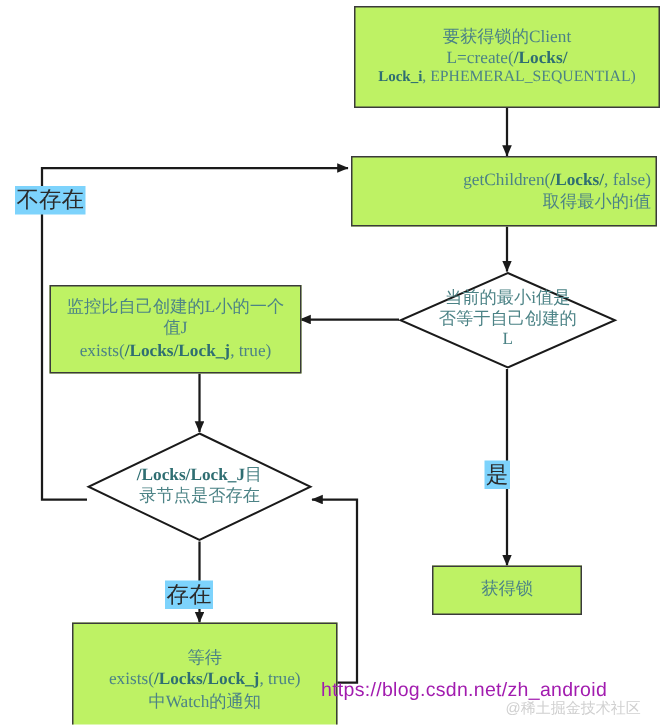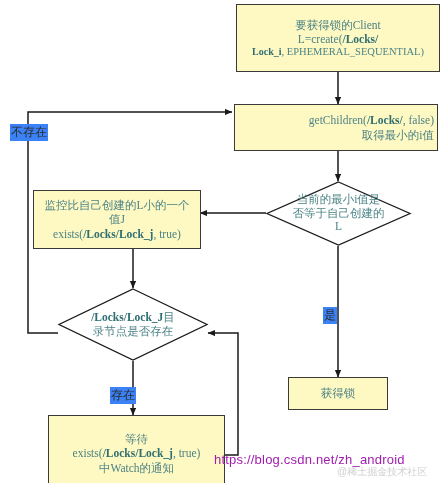--- a/index.html
+++ b/index.html
@@ -8,21 +8,21 @@
     font-family:"Liberation Serif", serif;
     background:#ffffff;
   }
   #canvas{position:absolute;inset:0;width:442px;height:483px;}
   svg.edges{position:absolute;left:0;top:0;width:442px;height:483px;pointer-events:none;}
 
   .node{position:absolute;box-sizing:border-box;}
 
   .procbox{
     border:1.4px solid #3a3a3a;
-    background:#fef9c3;
+    background:#bef264;
     color:#4c8386;
     display:flex;align-items:center;justify-content:center;
     text-align:center;
     line-height:1.22;
     font-size:11.5px;
   }
   .procbox .inner{padding:1px 3px;width:100%;}
 
   .diamond-wrap{position:absolute;}
   .diamond-wrap svg{position:absolute;left:0;top:0;overflow:visible;}
@@ -30,23 +30,23 @@
     position:absolute;inset:0;
     display:flex;align-items:center;justify-content:center;
     text-align:center;color:#4c8386;font-size:11.5px;line-height:1.2;
     pointer-events:none;
   }
 
   .b{font-weight:bold;color:#2f6e72;}
   .small{font-size:10.5px;}
 
   .edge-label{
-    position:absolute;color:#2b2b2b;font-size:12px;
+    position:absolute;color:#2b2b2b;font-size:15px;
     font-family:"Liberation Sans", sans-serif;
-    background:#3b82f6;padding:0 1px;white-space:nowrap;
+    background:#7dd3fc;padding:0 1px;white-space:nowrap;
   }
 
   .watermark{
     position:absolute;color:#a21caf;white-space:nowrap;
     font-family:"Liberation Sans", sans-serif;
     pointer-events:none;
   }
   .wm-url{font-size:13px;left:214px;top:452px;letter-spacing:0.2px;}
   .wm-tag{font-size:10px;left:337px;top:465px;color:#d0d0d0;}
 </style>

